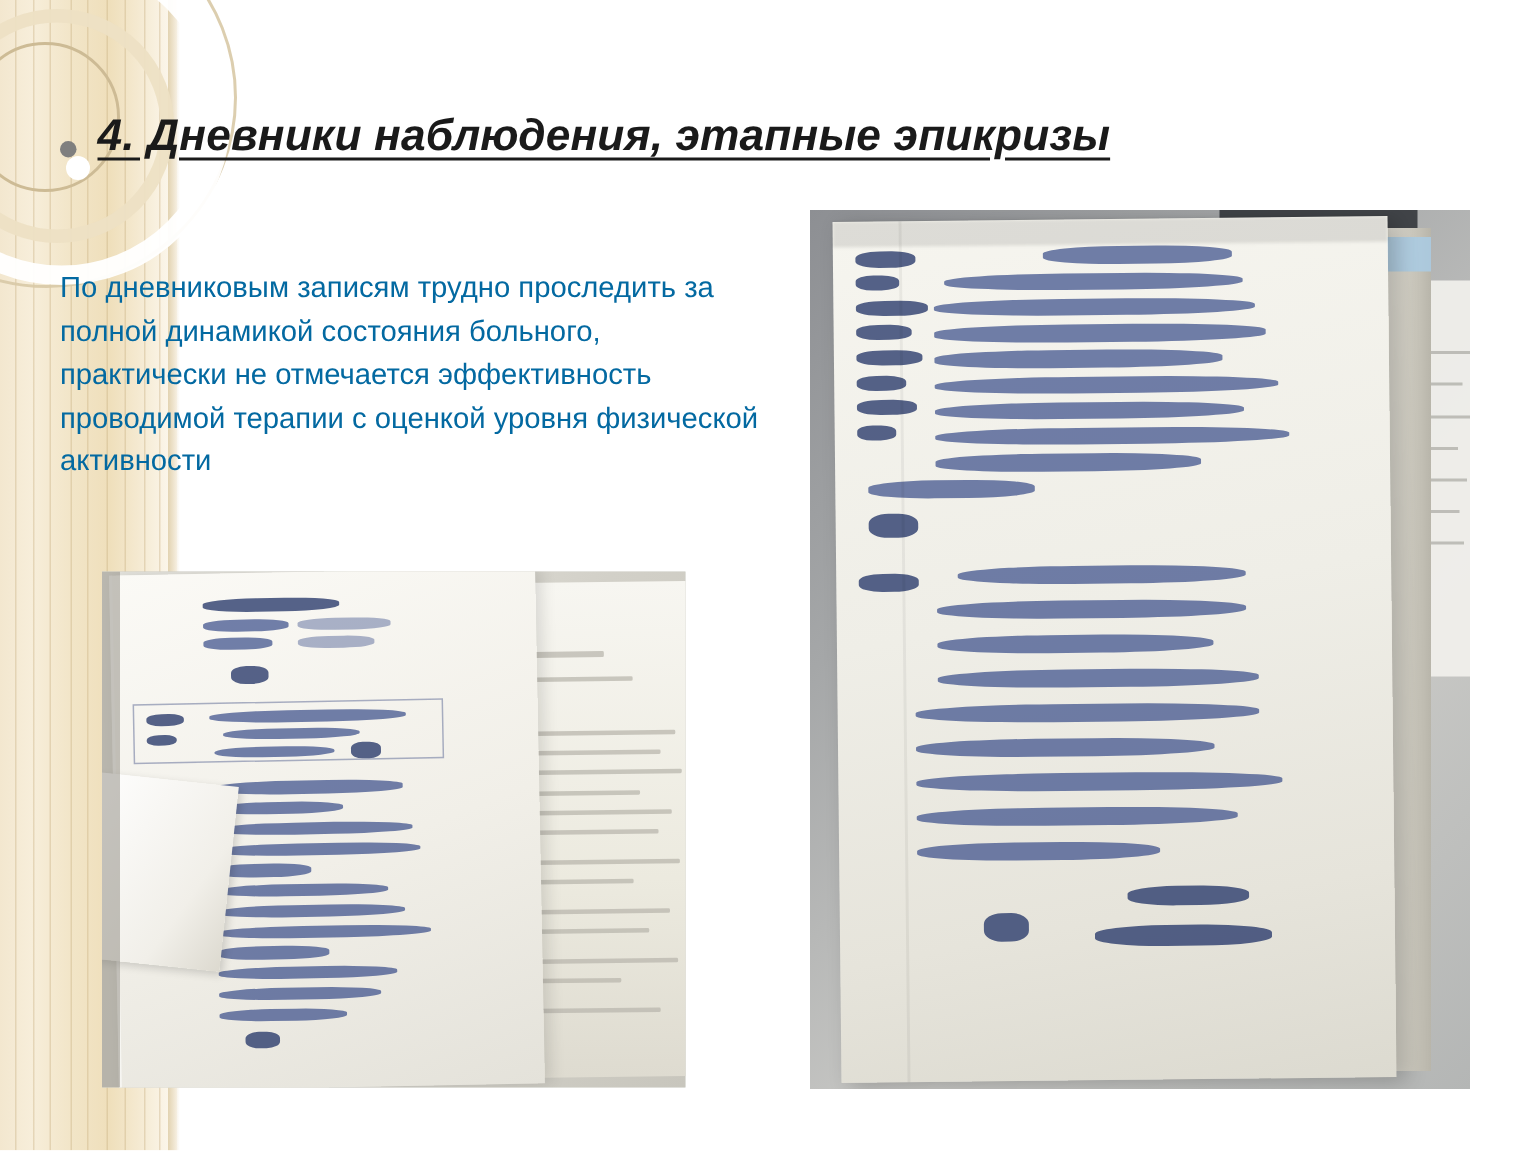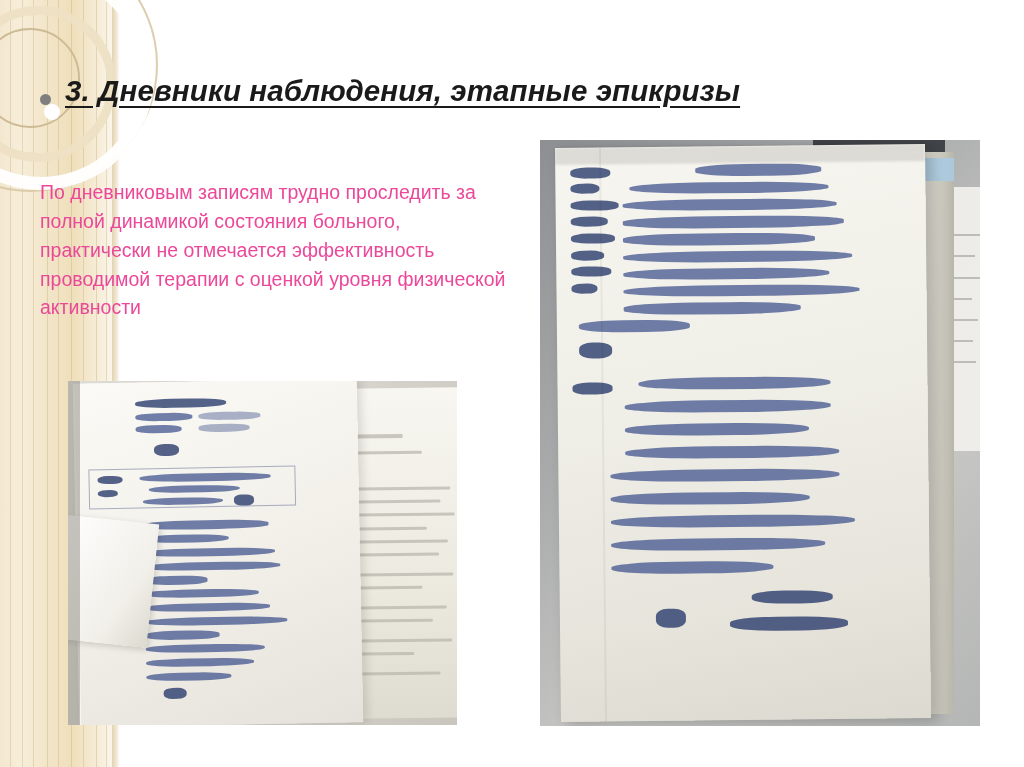--- a/index.html
+++ b/index.html
@@ -126,21 +126,21 @@
   }
 
   
   .body-text {
     position: absolute;
     left: 40px;
     top: 178px;
     width: 470px;
     font-size: 19.5px;
     line-height: 1.48;
-    color: #ec4899;
+    color: #0369a1;
   }
 
   
   .photo {
     position: absolute;
     overflow: hidden;
     background: #cfcfc7;
   }
   .photo-left {
     left: 68px;
@@ -288,21 +288,21 @@
   <div class="band-edge"></div>
 
   <div class="ring ring-2"></div>
   <div class="ring ring-1"></div>
   <div class="ring ring-3"></div>
   <div class="ring ring-4"></div>
   <div class="dot-small"></div>
 
   <div class="title-row">
     <div class="title-bullet"></div>
-    <div class="title-text">3. Дневники наблюдения, этапные эпикризы</div>
+    <div class="title-text">4. Дневники наблюдения, этапные эпикризы</div>
   </div>
 
   <div class="body-text">По дневниковым записям трудно проследить за полной динамикой состояния больного, практически не отмечается эффективность проводимой терапии с оценкой уровня физической активности</div>
 
   <div class="photo photo-left">
     <div class="lp-bg"></div>
     <div class="paper lp-sheet-right">
       <div class="lp-printed-line" style="left:8%; top:30%; width:80%;"></div>
       <div class="lp-printed-line" style="left:8%; top:34%; width:72%;"></div>
       <div class="lp-printed-line" style="left:8%; top:38%; width:84%;"></div>

